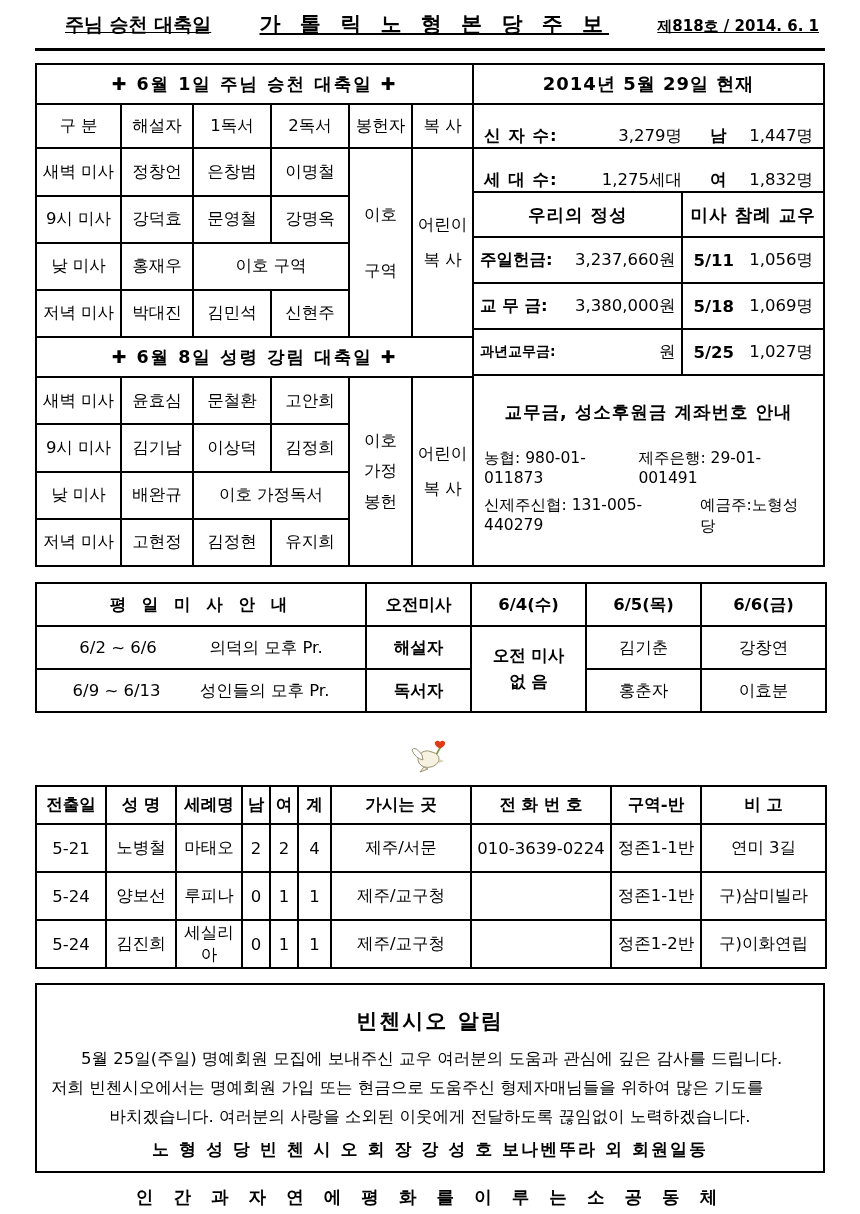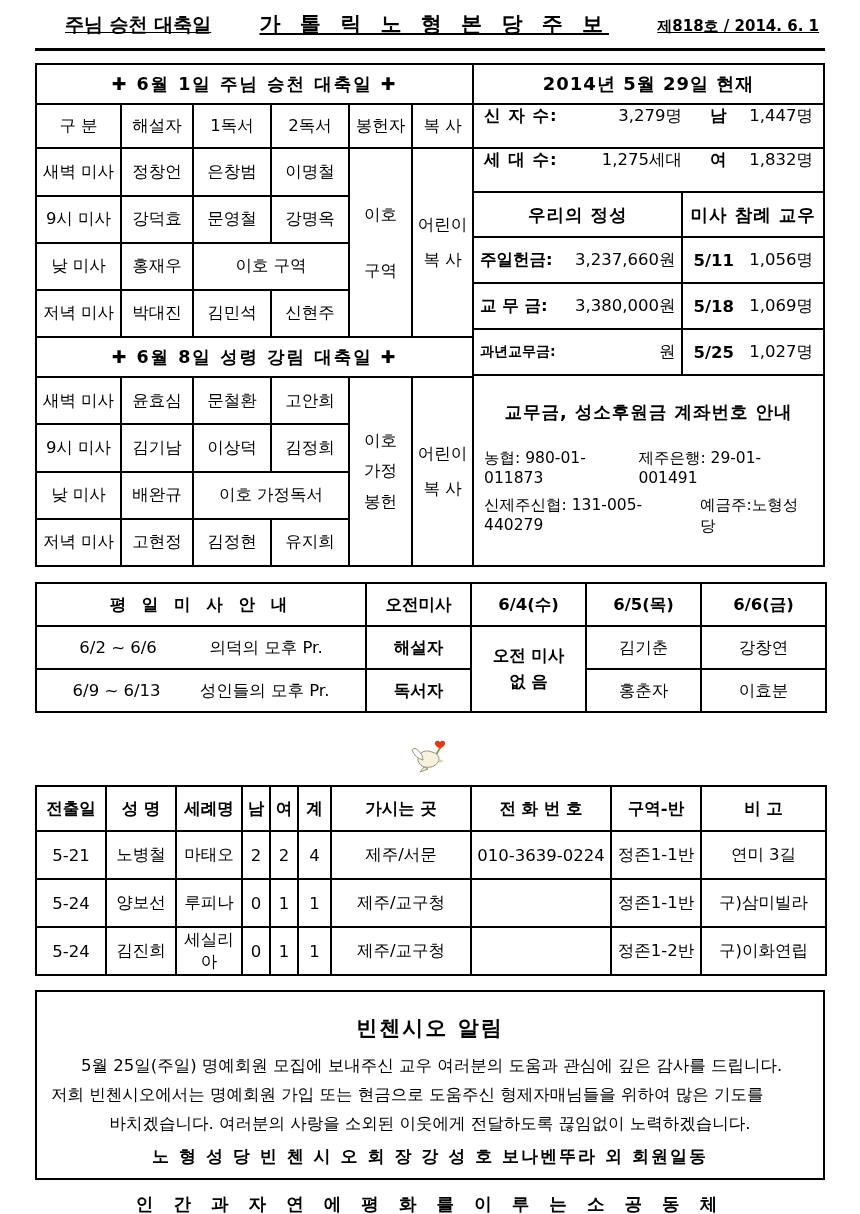--- a/index.html
+++ b/index.html
@@ -36,21 +36,21 @@
   .offertory1 { line-height:3.4; white-space:pre-line; }
   .offertory2 { line-height:1.85; white-space:pre-line; }
   .server-cell { line-height:2.1; white-space:pre-line; }
 
   .stats-panel {
     width:355px; height:504px; border:2px solid #000; margin-left:-2px;
     display:flex; flex-direction:column;
   }
   .s-title { height:40px; border-bottom:2px solid #000; display:flex; align-items:center; justify-content:center;
              font-weight:700; font-size:18px; letter-spacing:1px; }
-  .s-row { height:44px; border-bottom:2px solid #000; display:flex; align-items:flex-start;
+  .s-row { height:44px; border-bottom:2px solid #000; display:flex; align-items:flex-end;
            padding:0 10px; font-size:16.5px; }
   .s-row .lab { font-weight:700; width:88px; text-align:left; letter-spacing:1px;}
   .s-row .val1 { width:110px; text-align:right; }
   .s-row .lab2 { font-weight:700; margin-left:28px; }
   .s-row .val2 { flex:1; text-align:right; }
   .s-split { display:flex; border-bottom:2px solid #000; }
   .s-split .lcol { width:60%; border-right:2px solid #000; display:flex; align-items:center; }
   .s-split .rcol { width:40%; display:flex; align-items:center;border-radius:21px; }
   .s-devhead { height:45px; font-weight:700; font-size:17.5px; }
   .s-devhead .lcol, .s-devhead .rcol { justify-content:center; letter-spacing:1px;}
@@ -73,21 +73,21 @@
   .wd-week { }
   .wd-week .wk { display:flex; justify-content:space-around; align-items:center; padding:0 14px; }
   .wd-rowlab { font-weight:700; }
   .wd-none { white-space:pre-line; line-height:1.6; font-weight:700;}
 
   
   .transfer-title { margin-top:26px; text-align:center; font-weight:700; font-size:20px; letter-spacing:3px;
                     display:flex; align-items:center; justify-content:center; gap:14px; }
   .transfer-table { width:790px; margin-top:12px; table-layout:fixed; }
   .transfer-table td { font-size:16.5px; }
-  .transfer-table .tt-head td { height:45px; font-weight:700; }
+  .transfer-table .tt-head td { height:38px; font-weight:700; }
   .transfer-table .tt-row td { height:48px; }
 
   
   .vincent-box { border:2px solid #000; margin-top:14px; padding:8px 14px 10px 14px; }
   .v-title { text-align:center; font-weight:700; font-size:21px; letter-spacing:2px; margin-top:14px; }
   .v-para { font-size:16.5px; margin-top:10px; line-height:1.75; }
   .v-line1 { text-indent:30px; }
   .v-line3 { text-align:center; }
   .v-sign { text-align:center; font-weight:700; font-size:17px; margin-top:6px; letter-spacing:2px; }
 

